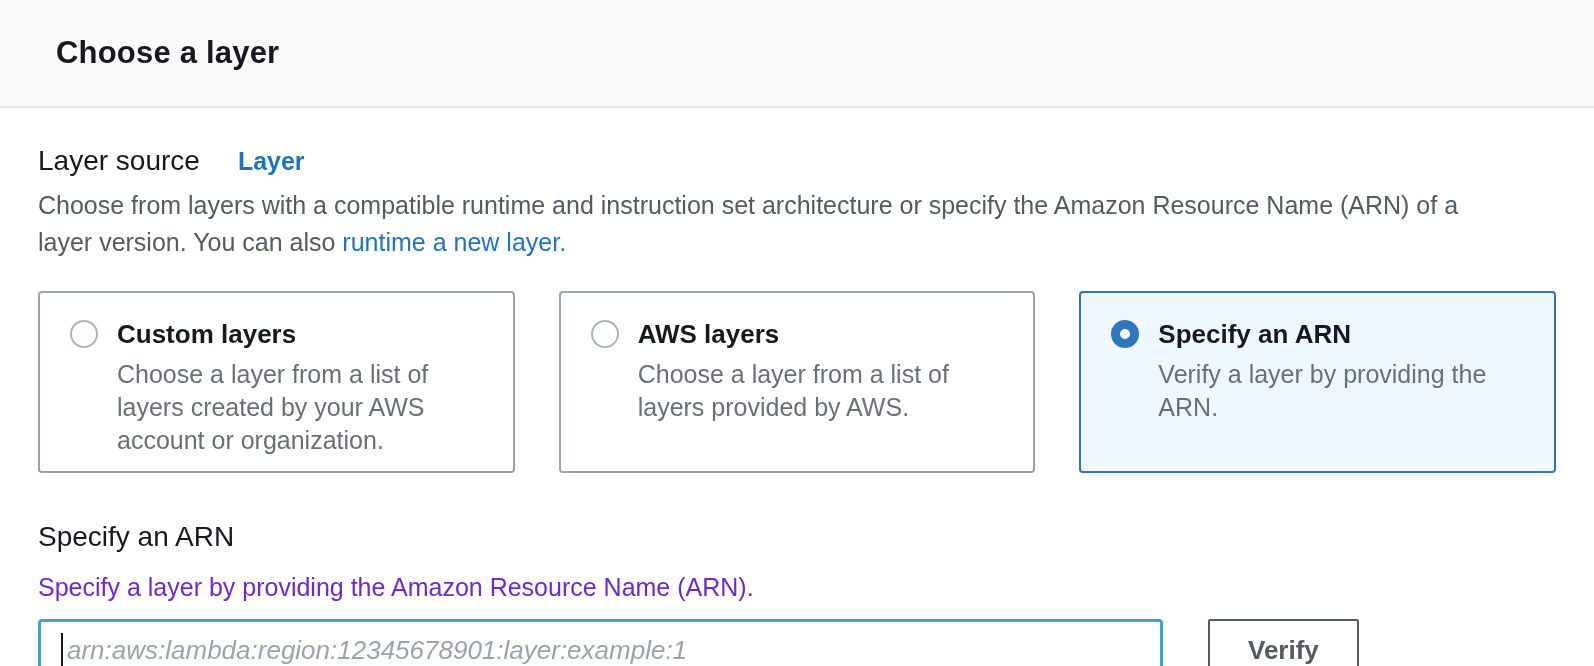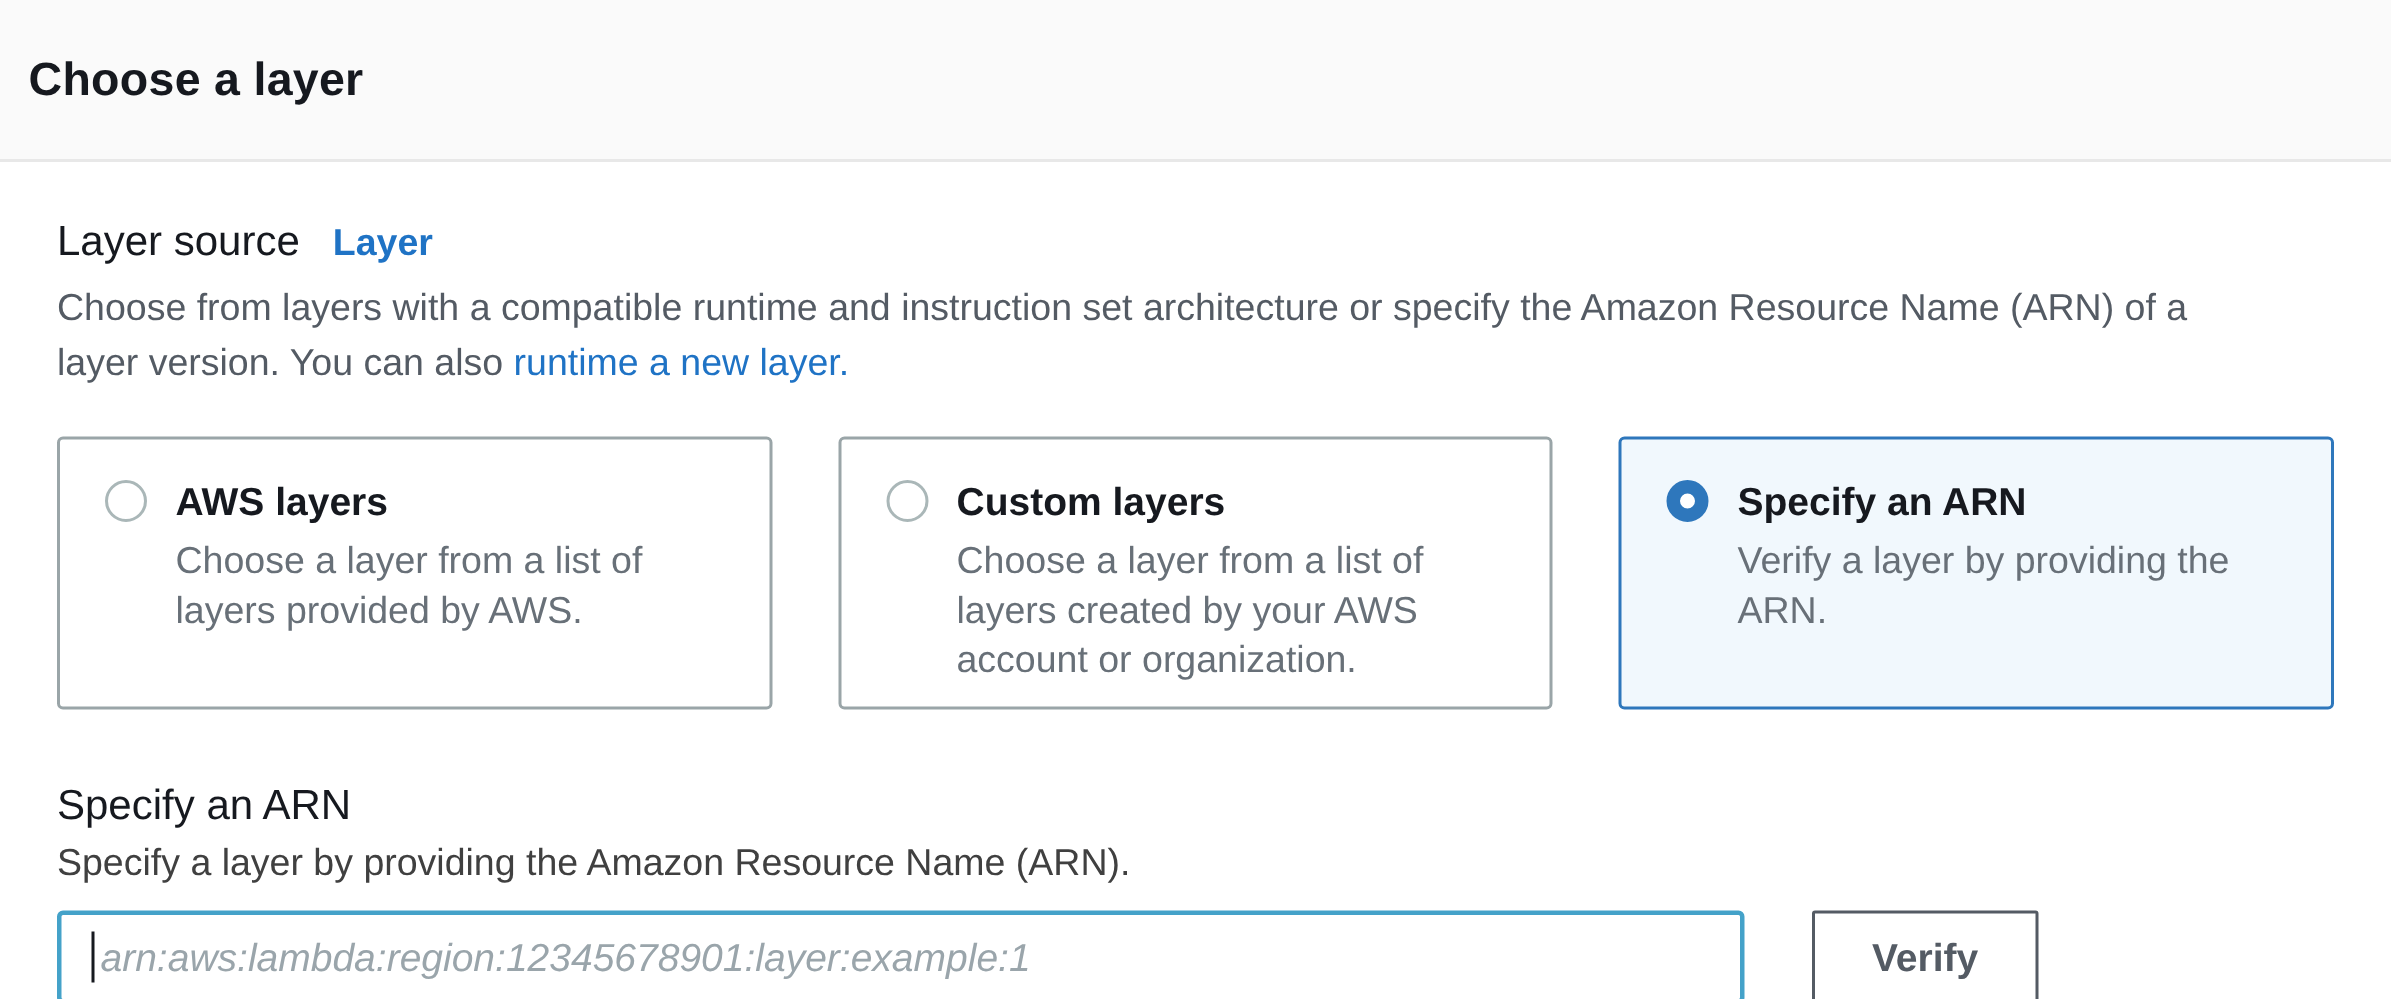--- a/index.html
+++ b/index.html
@@ -10,35 +10,35 @@
     color: #16191f;
     overflow: hidden;
   }
   
   .panel-header {
     height: 108px;
     background: #fafafa;
     border-bottom: 2px solid #e8e8e8;
     display: flex;
     align-items: center;
-    padding: 0 19px;
+    padding: 0 56px;
   }
   .panel-title {
     font-size: 31px;
     font-weight: 700;
     color: #16191f;
     letter-spacing: 0.2px;
   }
   
   .main { padding: 0 38px; }
   .label-row {
     margin-top: 37px;
     display: flex;
     align-items: baseline;
-    gap: 22px;
+    gap: 38px;
   }
   .field-label { font-size: 28px; font-weight: 400; color: #16191f; }
   .info-link {
     font-size: 25px;
     font-weight: 700;
     color: #1f73c5;
     text-decoration: none;
     cursor: pointer;
   }
   .section-desc {
@@ -86,21 +86,21 @@
   .card-title { font-size: 26px; font-weight: 700; color: #16191f; line-height: 34px; }
   .card-desc {
     grid-column: 2;
     font-size: 25px;
     line-height: 33px;
     color: #687078;
   }
   
   .arn-section { margin-top: 48px; }
   .arn-label { font-size: 28px; font-weight: 400; color: #16191f; }
-  .arn-desc { margin-top: 8px; font-size: 25px; color: #404040; }
+  .arn-desc { margin-top: 20px; font-size: 25px; color: #6d28d9; }
   .input-row {
     margin-top: 17px;
     display: flex;
     gap: 45px;
     align-items: flex-start;
   }
   .input-wrap { position: relative; width: 1125px; }
   .arn-input {
     width: 100%;
     height: 62px;
@@ -150,28 +150,28 @@
     <span class="field-label">Layer source</span>
     <a class="info-link">Layer</a>
   </div>
 
   <p class="section-desc"><span>Choose from layers with a compatible runtime and instruction set architecture or specify the Amazon Resource Name (ARN) of a layer version. You can also </span><a class="text-link">runtime a new layer.</a></p>
 
   <div class="cards">
 
     <div class="option-card">
       <span class="radio"></span>
-      <span class="card-title">AWS layers</span>
-      <span class="card-desc">Choose a layer from a list of layers provided by AWS.</span>
+      <span class="card-title">Custom layers</span>
+      <span class="card-desc">Choose a layer from a list of layers created by your AWS account or organization.</span>
     </div>
 
     <div class="option-card">
       <span class="radio"></span>
-      <span class="card-title">Custom layers</span>
-      <span class="card-desc">Choose a layer from a list of layers created by your AWS account or organization.</span>
+      <span class="card-title">AWS layers</span>
+      <span class="card-desc">Choose a layer from a list of layers provided by AWS.</span>
     </div>
 
     <div class="option-card selected">
       <span class="radio"></span>
       <span class="card-title">Specify an ARN</span>
       <span class="card-desc">Verify a layer by providing the ARN.</span>
     </div>
 
   </div>
 

